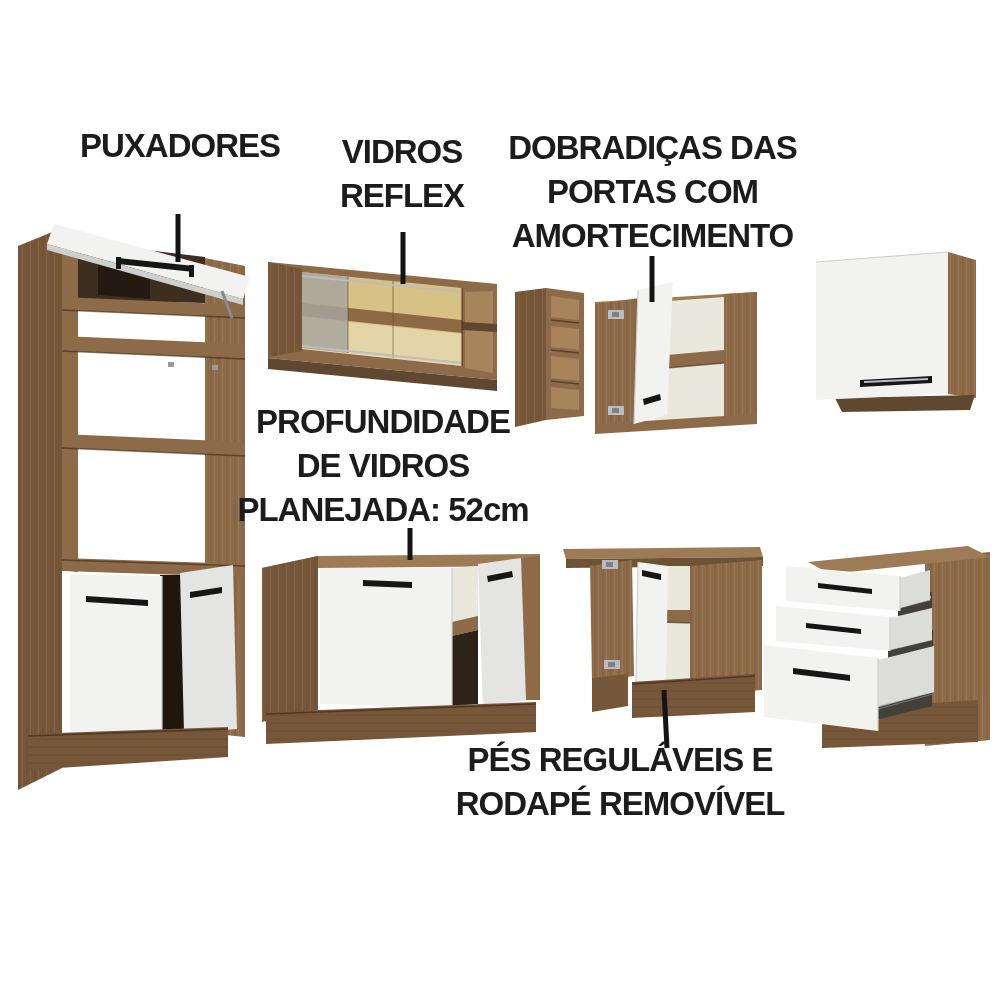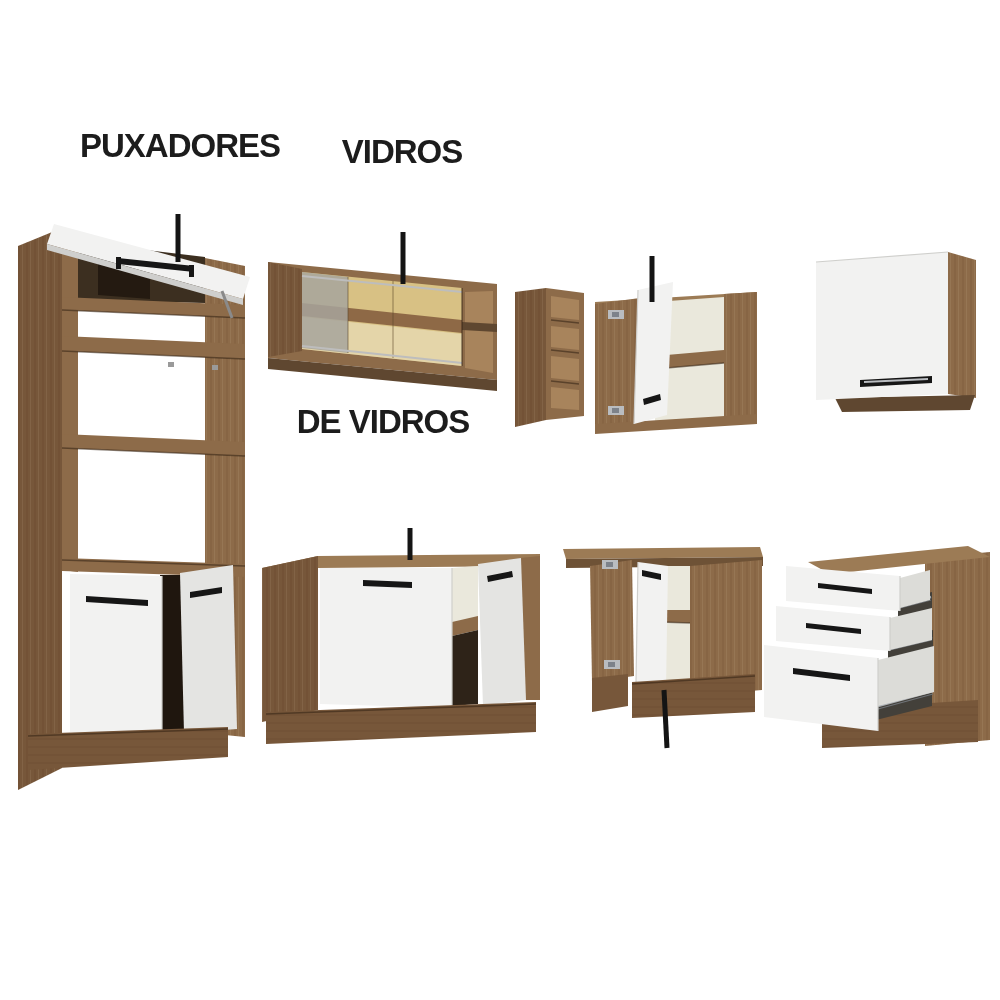--- a/index.html
+++ b/index.html
@@ -260,21 +260,33 @@
       <path class="s-leader" d="M664,690 L667,748"></path>
     </g>
   </svg>
 
   <div class="label" style="left:30px;top:124px;width:300px;">
     <div>PUXADORES</div>
   </div>
 
   <div class="label" style="left:312px;top:130px;width:180px;">
     <div>VIDROS</div>
-  </div>
-
+    <div>REFLEX</div>
+  </div>
+
+  <div class="label" style="left:490px;top:126px;width:325px;">
+    <div>DOBRADIÇAS DAS</div>
+    <div>PORTAS COM</div>
+    <div>AMORTECIMENTO</div>
+  </div>
 
   <div class="label" style="left:223px;top:400px;width:320px;">
+    <div>PROFUNDIDADE</div>
     <div>DE VIDROS</div>
-  </div>
-
+    <div>PLANEJADA: 52cm</div>
+  </div>
+
+  <div class="label" style="left:445px;top:738px;width:350px;">
+    <div>PÉS REGULÁVEIS E</div>
+    <div>RODAPÉ REMOVÍVEL</div>
+  </div>
 
 </div>
 
 </body></html>

